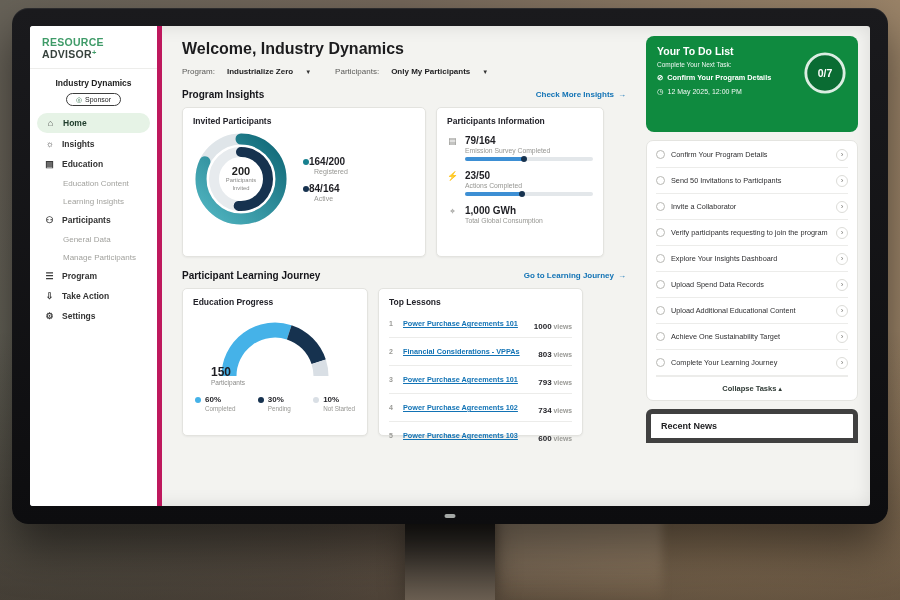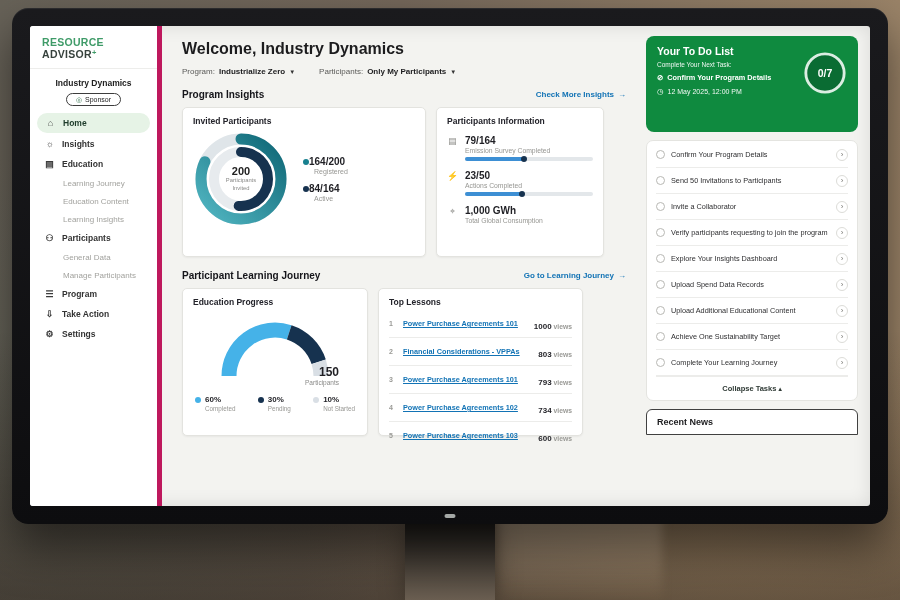--- a/index.html
+++ b/index.html
@@ -39,21 +39,21 @@
   .nav{padding-bottom:8px;}
   .nav-item{display:flex;align-items:center;gap:7px;padding:5px 14px;font-size:8.5px;font-weight:bold;color:#333;cursor:pointer;}
   .nav-item.sub{padding:4.5px 14px 4.5px 33px;color:#a2a29e;font-weight:normal;font-size:8px;}
   .nav-item.active{background:#e6f3e6;border-radius:13px;margin:1px 7px;padding:5px 8px;color:#1d3b2a;}
   .nav-ic{width:11px;font-size:9px;color:#3c3c3c;text-align:center;}
 
   
   .main{flex:1;padding:10px 14px 0 20px;min-width:0;}
   .welcome{font-size:16px;font-weight:bold;color:#1c1c1e;margin:4px 0 9px;}
   .filters{display:flex;gap:24px;align-items:center;font-size:8px;color:#5a5a58;}
-  .filter{display:flex;align-items:center;cursor:pointer;}
+  .filter{display:flex;align-items:center;cursor:pointer;gap:8px;}
   .fvalue{font-weight:bold;color:#1c1c1e;margin-left:4px;}
   .chev{font-size:6px;color:#333;margin-left:4px;}
   .section-head{display:flex;justify-content:space-between;align-items:center;margin:13px 0 7px;}
   .section-title{font-size:10px;font-weight:bold;color:#15151a;}
   .section-link{font-size:8px;font-weight:bold;color:#1273b5;cursor:pointer;display:flex;gap:4px;align-items:center;text-decoration:none;}
   .cards{display:flex;gap:10px;}
   .card{background:#fff;border:1px solid #e3e3df;border-radius:5px;padding:8px 10px;box-shadow:0 1px 2px rgba(20,20,20,.05);}
   .card-title{font-size:8.5px;font-weight:bold;color:#23232a;}
   .card-invited{width:244px;height:150px;}
   .invited-body{display:flex;align-items:center;gap:14px;margin-top:5px;}
@@ -70,21 +70,21 @@
   .info-row{display:flex;gap:7px;margin-top:9px;}
   .info-ic{color:#8e8e8a;font-size:9px;width:11px;text-align:center;padding-top:1px;}
   .info-val{font-size:10px;font-weight:bold;color:#1f1f24;}
   .info-label{font-size:6.8px;color:#969692;margin:1px 0 3px;}
   .bar-track{width:128px;height:4px;border-radius:2px;background:#e3e7ea;}
   .bar-fill{position:relative;height:4px;border-radius:2px;background:#3d8fd4;}
   .bar-fill::after{content:"";position:absolute;right:-1px;top:-1px;width:6px;height:6px;border-radius:50%;background:#16324f;}
   .card-edu{width:186px;height:148px;}
   .gauge-wrap{position:relative;width:128px;height:70px;margin:7px auto 0;}
   .gauge-wrap svg{width:128px;height:70px;}
-  .gauge-center{position:absolute;left:0;right:0;bottom:-2px;text-align:right;}
+  .gauge-center{position:absolute;left:0;right:0;bottom:-2px;text-align:left;}
   .gc-val{font-size:12px;font-weight:bold;color:#1f1f24;}
   .gc-label{font-size:6.5px;color:#8a8a88;}
   .gauge-legend{display:flex;justify-content:space-between;margin-top:11px;padding:0 2px;}
   .gl-top{display:flex;gap:4px;align-items:center;font-size:8px;font-weight:bold;color:#1f1f24;}
   .gl-sub{font-size:6.3px;color:#979793;margin-left:10px;margin-top:1px;}
   .card-lessons{width:205px;height:148px;}
   .lessons{margin-top:3px;}
   .lesson-row{display:flex;align-items:center;gap:6px;padding:4.5px 0;border-bottom:1px solid #ececea;font-weight:bold;}
   .lesson-row:last-child{border-bottom:none;}
   .lnum{font-size:7px;color:#9a9a96;width:8px;}
@@ -106,21 +106,21 @@
   .ring-text{position:absolute;inset:0;display:flex;align-items:center;justify-content:center;font-size:10.5px;font-weight:bold;color:#fff;}
   .task-card{margin-top:8px;background:#fff;border:1px solid #e4e4e0;border-radius:7px;padding:1px 9px;}
   .task-item{display:flex;align-items:center;gap:6px;padding:6.5px 0;border-bottom:1px solid #ececea;cursor:pointer;}
   .task-item:last-of-type{border-bottom:none;}
   .cbox{width:9px;height:9px;min-width:9px;border:1px solid #b8b8b4;border-radius:50%;}
   .task-label{flex:1;font-size:7.3px;color:#2e2e30;font-weight:500;line-height:1.35;}
   .chev-circle{width:12px;height:12px;min-width:12px;border:1px solid #dcdcd8;border-radius:50%;
     color:#7a7a76;font-size:8px;display:flex;align-items:center;justify-content:center;}
   .collapse{text-align:center;padding:7px 0 6px;font-size:7.5px;font-weight:bold;color:#2f3a35;cursor:pointer;border-top:1px solid #ececea;}
   .up{font-size:6.5px;}
-  .recent-news{margin-top:8px;background:#fff;border:1px solid #404040;border-radius:6px 6px 0 0;
+  .recent-news{margin-top:8px;background:#fff;border:5px solid #404040;border-radius:6px 6px 0 0;
     padding:7px 10px;font-size:9px;font-weight:bold;color:#1c1c1e;cursor:pointer;}
 </style>
 </head>
 <body>
 
 <div class="bg-panel"></div>
 <div class="stand"></div>
 
 <div class="monitor">
   <div class="screen">
@@ -140,23 +140,20 @@
             <span class="nav-ic">⌂</span>
             <span class="nav-label">Home</span>
           </div>
           <div class="nav-item">
             <span class="nav-ic">☼</span>
             <span class="nav-label">Insights</span>
           </div>
           <div class="nav-item">
             <span class="nav-ic">▤</span>
             <span class="nav-label">Education</span>
-          </div>
-          <div class="nav-item sub">
-            <span class="nav-label">Learning Journey</span>
           </div>
           <div class="nav-item sub">
             <span class="nav-label">Education Content</span>
           </div>
           <div class="nav-item sub">
             <span class="nav-label">Learning Insights</span>
           </div>
           <div class="nav-item">
             <span class="nav-ic">⚇</span>
             <span class="nav-label">Participants</span>

